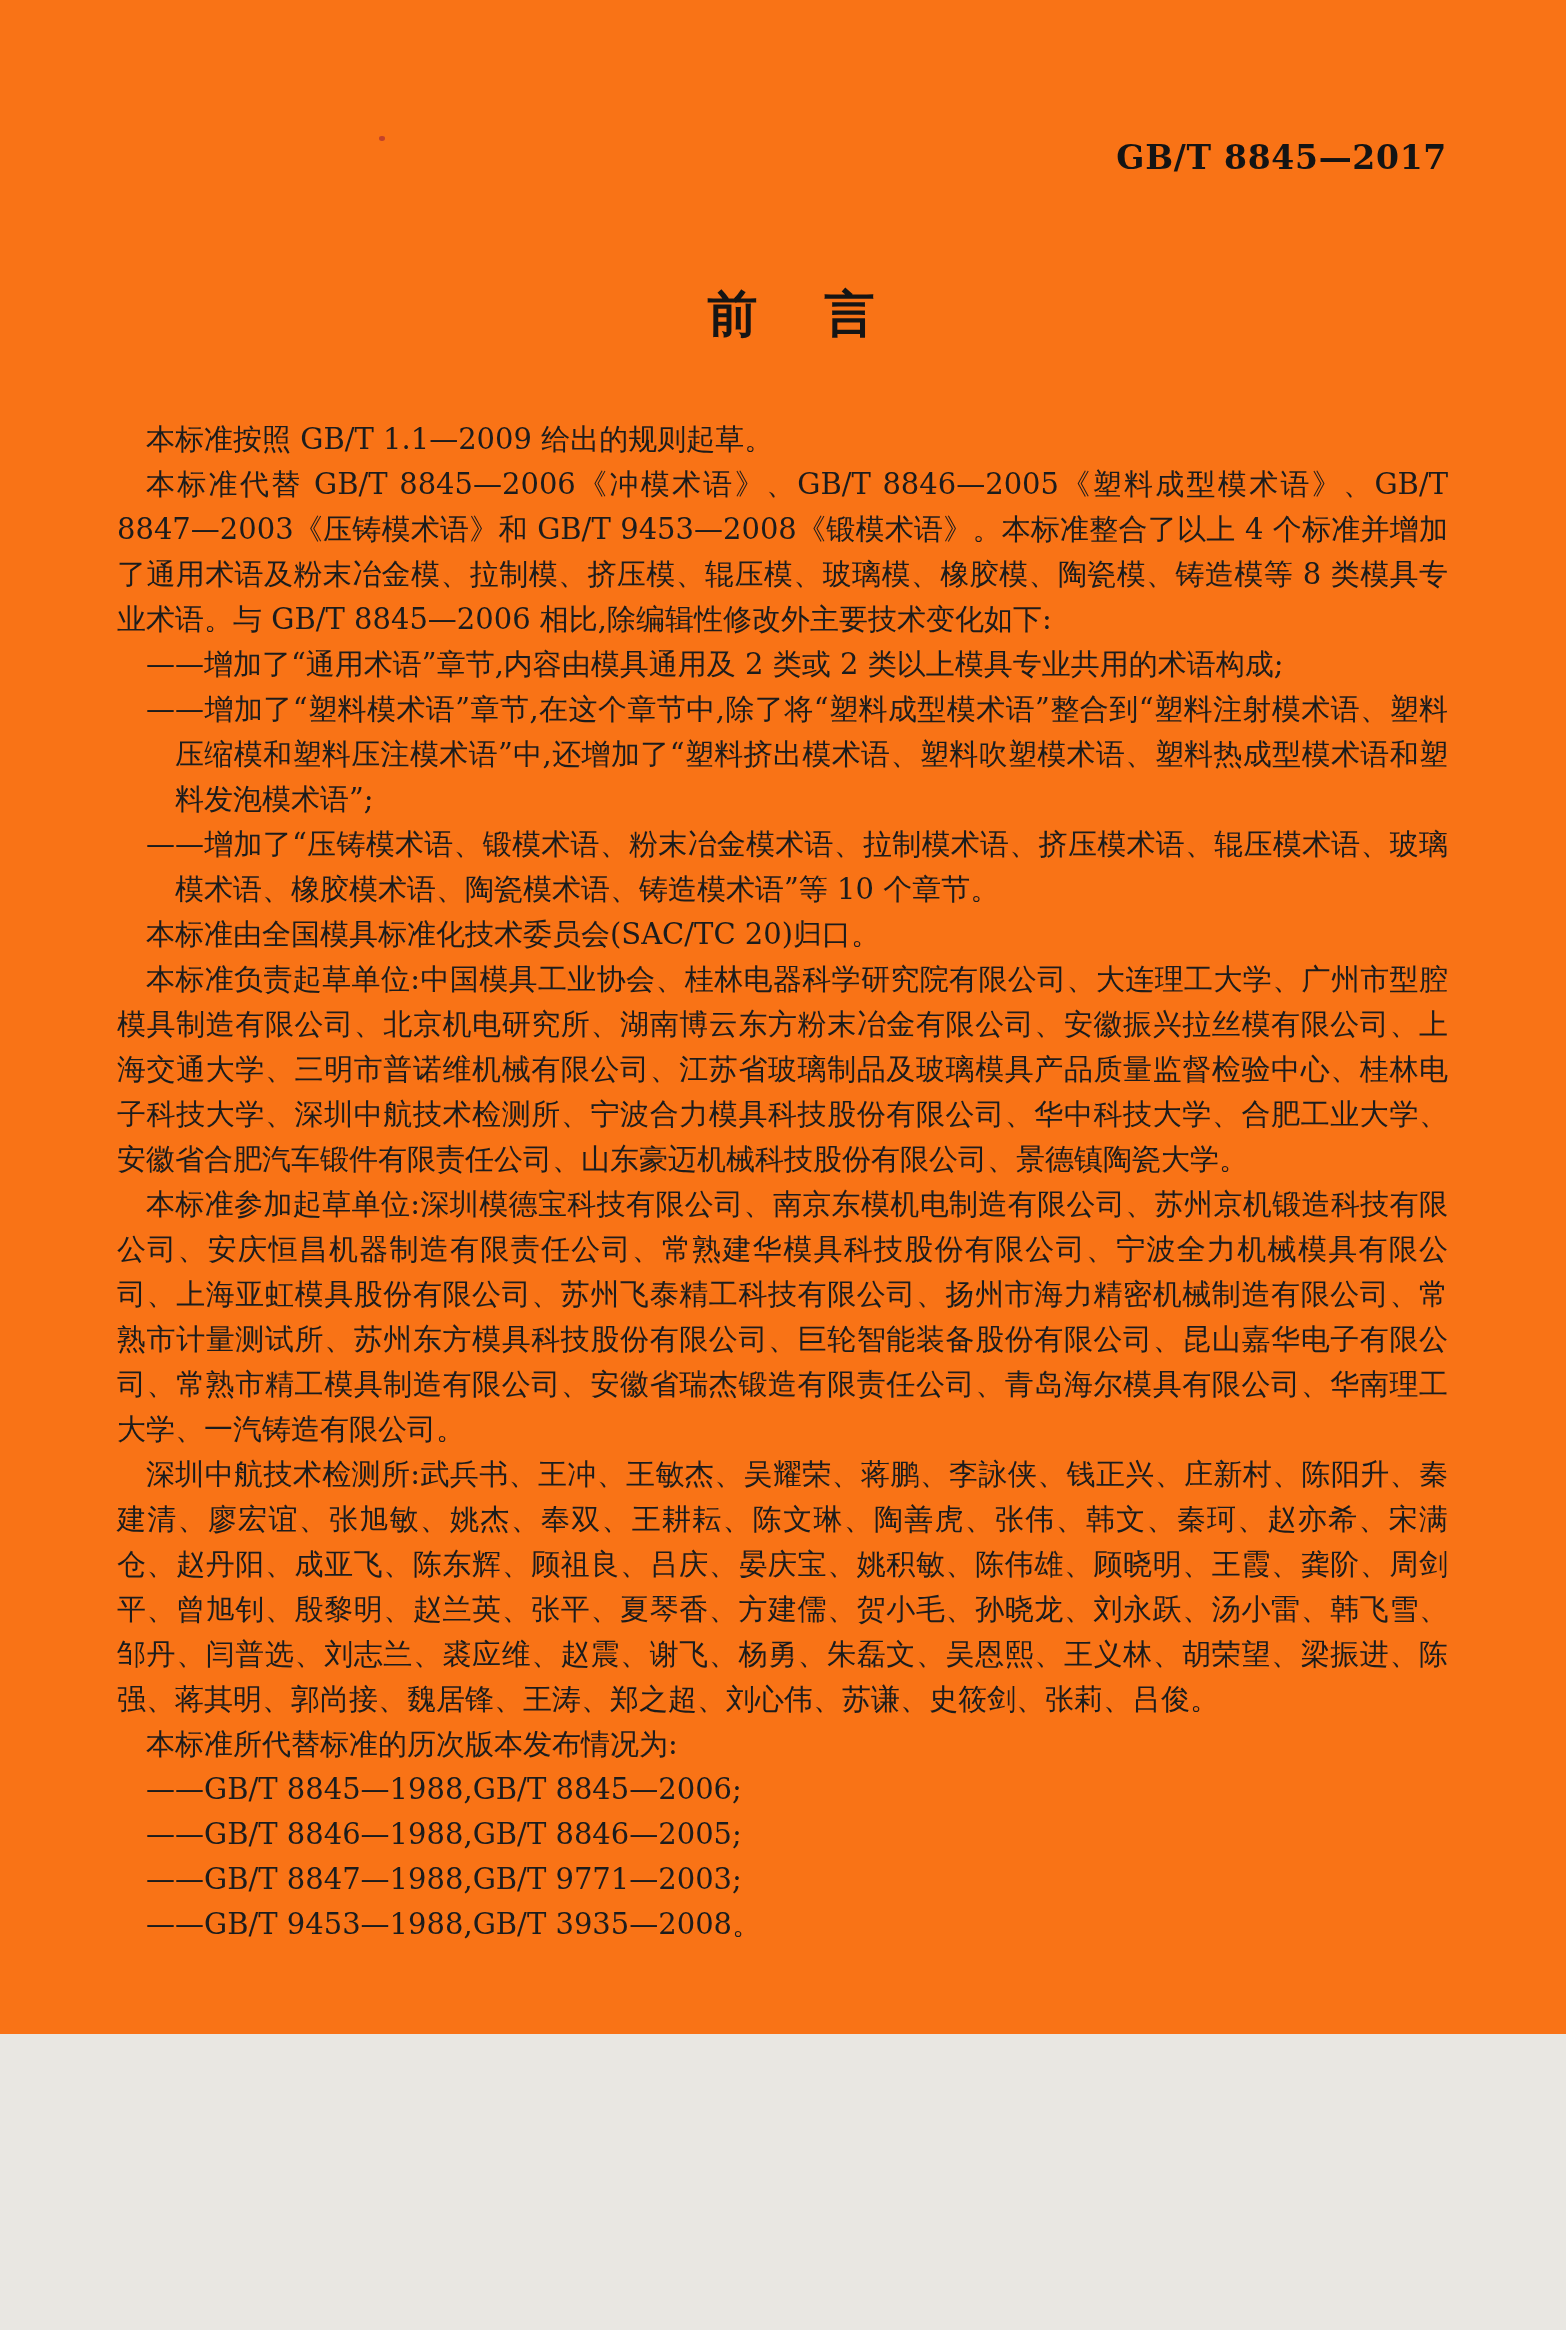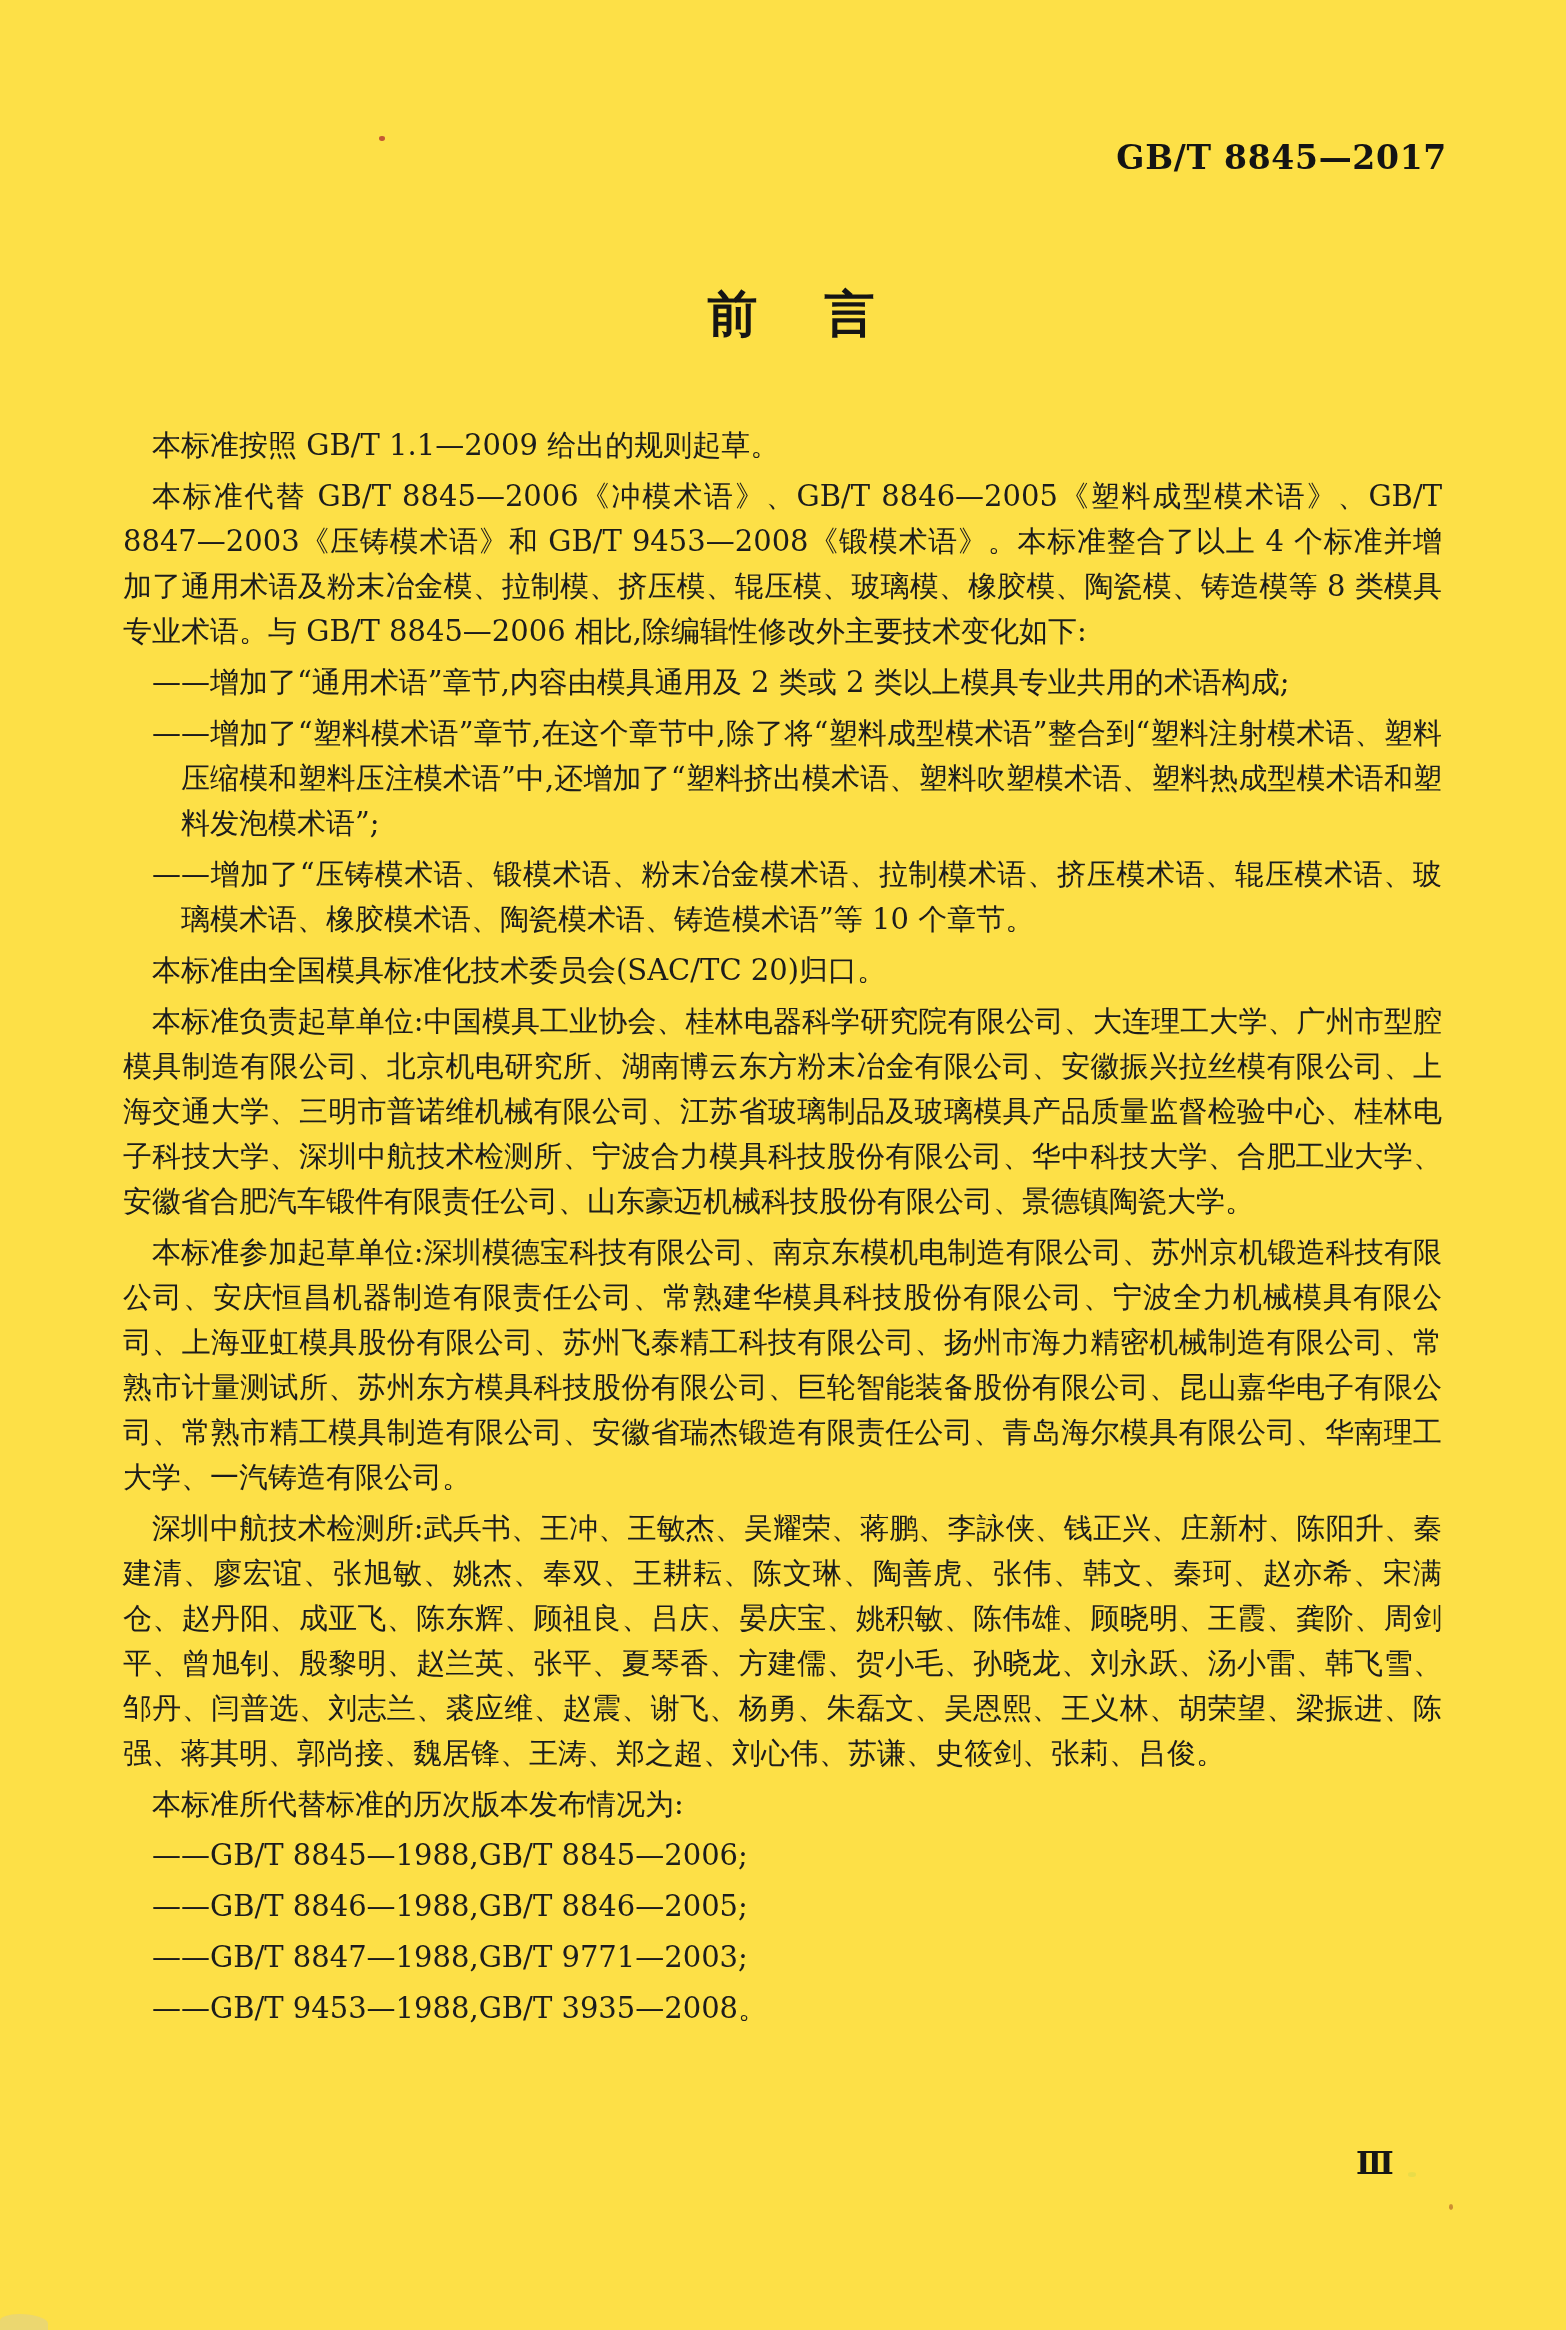--- a/index.html
+++ b/index.html
@@ -3,22 +3,22 @@
 <meta charset="utf-8">
 <style>
   html, body { margin: 0; padding: 0; }
   body {
     width: 1566px; height: 2330px;
     background: #e9e7e2;
     font-family: "DejaVu Serif", "Liberation Serif", serif;
   }
   .page {
     position: relative;
-    width: 1566px; height: 2330px;
-    background: #fde047;
+    width: 1566px; height: 2034px;
+    background: #f97316;
     overflow: hidden;
     color: #1c1c1c;
   }
   .page-header {
     position: absolute;
     top: 138px; left: 0; right: 119px;
     text-align: right;
   }
   .std-no {
     font-family: "DejaVu Serif", "Liberation Serif", serif;
@@ -40,21 +40,21 @@
   }
   .t-char-2 { margin-left: 67px; }
   .doc-body {
     position: absolute;
     top: 417px; left: 117px; width: 1331px;
     font-size: 29px;
     line-height: 45px;
     text-align: justify;
     color: #1c1c1c;
   }
-  .doc-body p { margin: 6px; }
+  .doc-body p { margin: 0; }
   .para { text-indent: 1em; }
   .hanging { padding-left: 2em; text-indent: -1em; }
   .page-no {
     position: absolute;
     top: 2145px; left: 1356px;
     font-family: "DejaVu Serif", "Liberation Serif", serif;
     font-weight: 700;
     font-size: 31px;
     color: #161616;
   }

